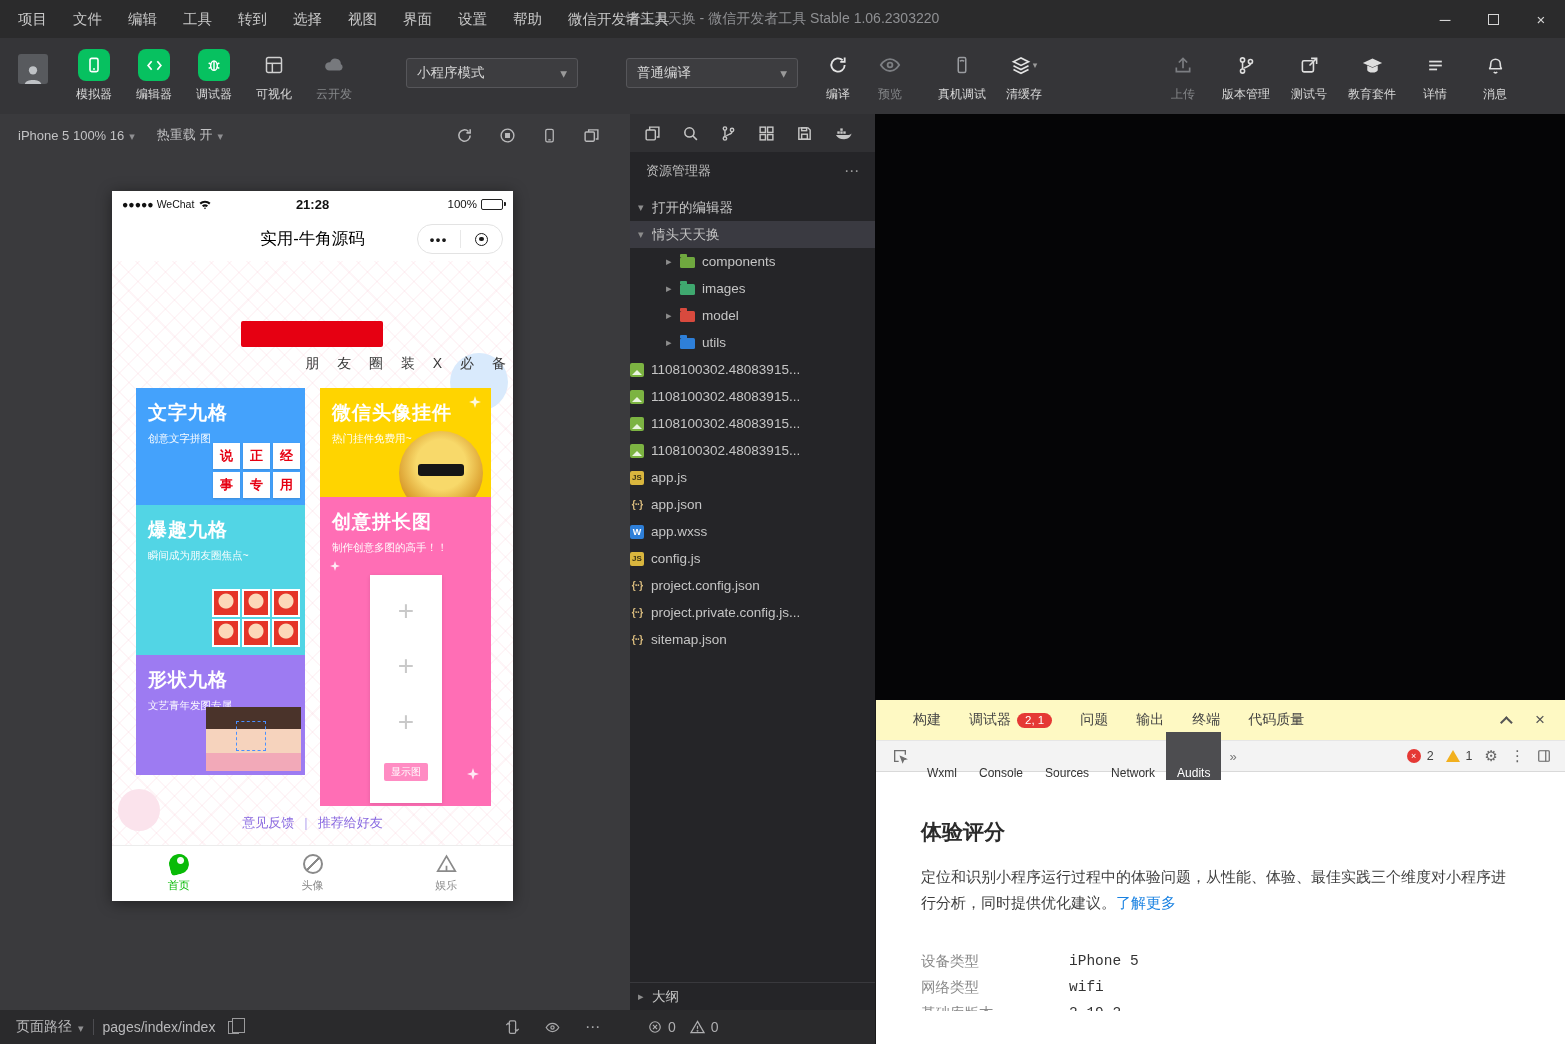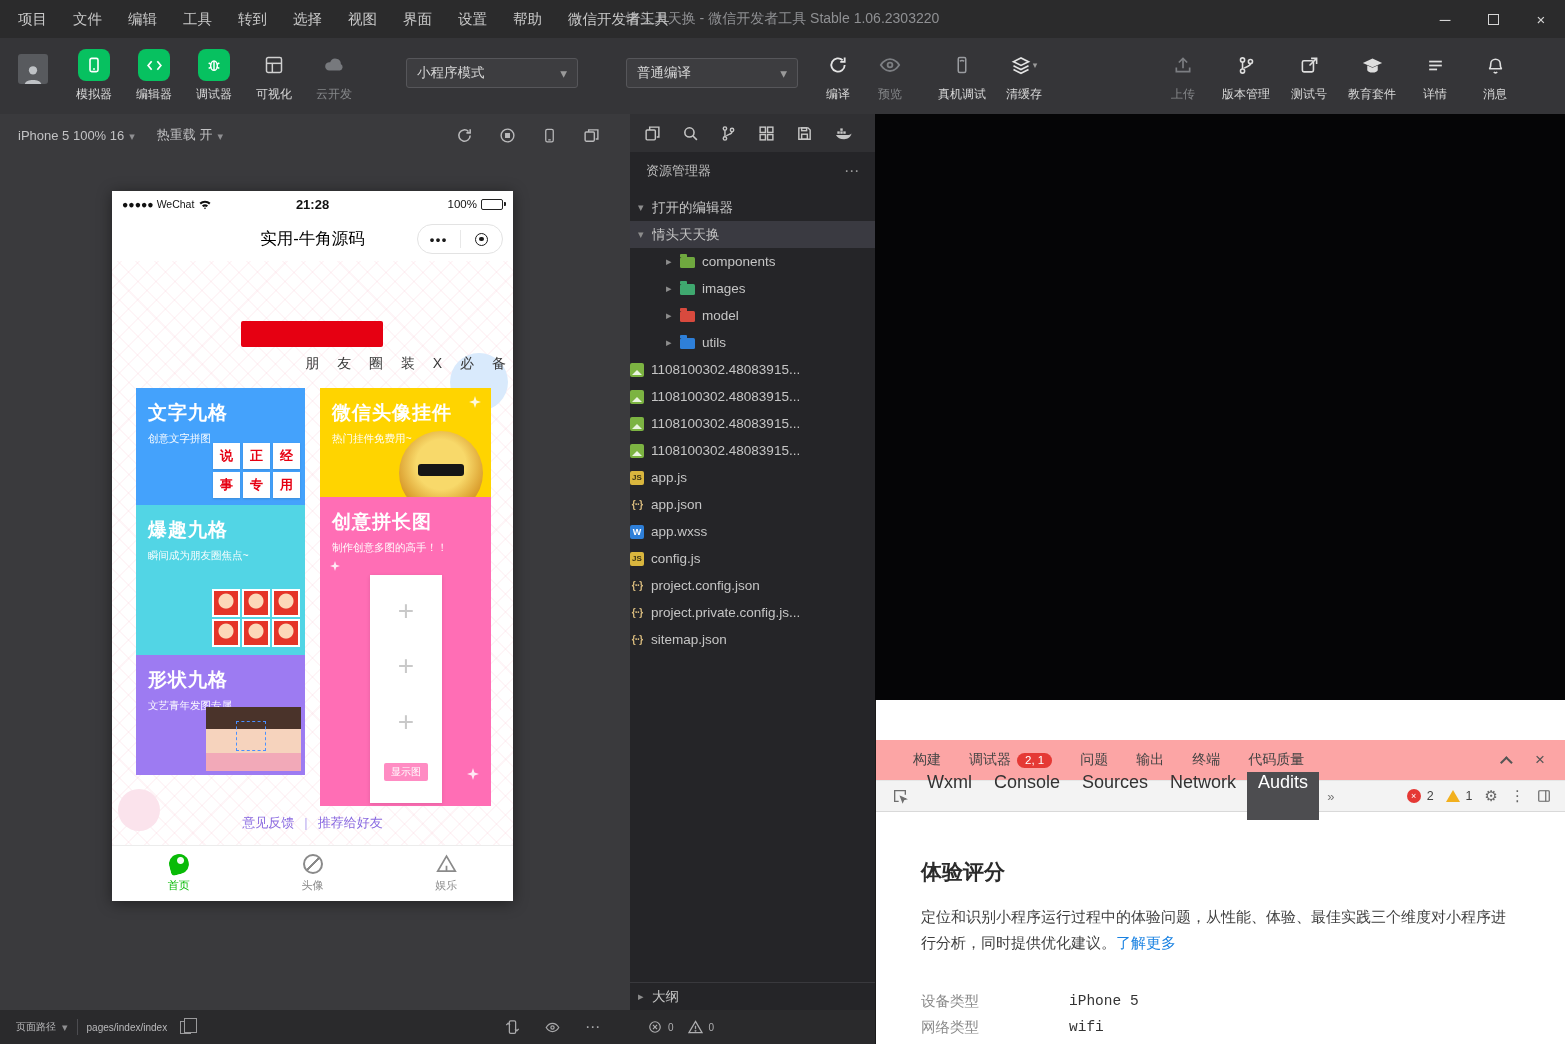--- a/index.html
+++ b/index.html
@@ -125,50 +125,50 @@
   .fwxss::before { content:"W"; }
   .tlabel { overflow:hidden; text-overflow:ellipsis; }
   .outline-row { position:absolute; left:0; bottom:0; width:100%; height:28px; border-top:1px solid #39393d;
     display:flex; align-items:center; padding-left:8px; font-size:13.5px; }
 
   
   .editor { position:absolute; left:875px; top:114px; width:690px; height:586px; background:#050506; }
 
   
   .debug { position:absolute; left:875px; top:700px; width:690px; height:344px; background:#fff; border-left:1px solid #1a1a1a; }
-  .dtabs { height:40px; display:flex; align-items:center; padding-left:25px; gap:4px; background:#fca5a5;margin-top:40px; }
+  .dtabs { height:40px; display:flex; align-items:center; padding-left:25px; gap:4px; background:#fef9c3; }
   .dtab { font-size:14px; color:#444; padding:0 12px; display:flex; align-items:center; gap:6px; }
   .pill { background:#e53935; color:#fff; border-radius:9px; font-size:11.5px; padding:1.5px 8px; }
   .dtabs-right { margin-left:auto; display:flex; gap:22px; padding-right:20px; align-items:center; color:#555; }
   .chevup { width:9px; height:9px; border-left:2px solid #555; border-top:2px solid #555; transform:rotate(45deg) translateY(3px); }
   .closex { font-size:17px; color:#555; }
   .devtools-bar { height:32px; background:#f3f3f3; border-bottom:1px solid #d9d9d9; border-top:1px solid #e6e6e6;
     display:flex; align-items:center; padding-left:8px; }
-  .dvt { font-size:18px; color:#333; padding:0 11px; height:48px; display:flex; align-items:flex-start; }
+  .dvt { font-size:12px; color:#333; padding:0 11px; height:48px; display:flex; align-items:flex-end; }
   .dvt.active { background:#4d4d50; color:#fff; }
   .dvt-more { color:#777; font-size:13px; padding:0 8px; }
   .dvt-right { margin-left:auto; display:flex; align-items:center; gap:12px; padding-right:14px; color:#555; }
   .errdot { width:14px; height:14px; border-radius:50%; background:#e53935; color:#fff; font-size:9px;
     display:flex; align-items:center; justify-content:center; }
   .warntri { width:0; height:0; border-left:7px solid transparent; border-right:7px solid transparent; border-bottom:12px solid #f2b01e; position:relative; }
   .cnt { font-size:12.5px; color:#444; margin-left:-6px; }
   .gear { font-size:15px; color:#666; }
   .kebab { font-size:15px; color:#666; }
   .audits { padding:46px 0 0 45px; }
   .audits h2 { font-size:21px; color:#2b2b2b; font-weight:600; }
   .audits p { margin-top:18px; font-size:15px; color:#404040; line-height:26px; width:588px; }
   .audits a { color:#1a82e2; text-decoration:none; }
   .arow { display:flex; margin-top:0; height:26px; align-items:center; font-size:14.5px; }
   .arow .al { width:148px; color:#8a8a8a; }
   .arow .av { color:#333;font-family:Liberation Mono, monospace; }
   .arows { margin-top:32px; }
   .row-clip { height:11px; overflow:hidden; }
 
   
-  .statusbar { position:absolute; left:0; top:1010px; width:875px; height:34px; background:#2a2a2c; color:#b9b9bb; font-size:10px; }
+  .statusbar { position:absolute; left:0; top:1010px; width:875px; height:34px; background:#2a2a2c; color:#b9b9bb; font-size:14px; }
   .sb-path { position:absolute; left:16px; top:0; height:34px; display:flex; align-items:center; gap:9px; }
   .sb-div { width:1px; height:16px; background:#4c4c50; }
   .sb-caret::before { content:"▾"; font-size:11px; color:#8f8f92; }
   .sb-icons { position:absolute; left:505px; top:0; height:34px; display:flex; align-items:center; gap:24px; }
   .sb-counts { position:absolute; left:648px; top:0; height:34px; display:flex; align-items:center; gap:6px; color:#aeaeb0; }
   .copy-ic { width:11px; height:13px; border:1.2px solid #9a9a9c; position:relative; margin-left:4px; }
   .copy-ic::before { content:""; position:absolute; left:3px; top:-4px; width:11px; height:13px; border:1.2px solid #9a9a9c; background:#2a2a2c; }
 </style>
 </head>
 <body>

